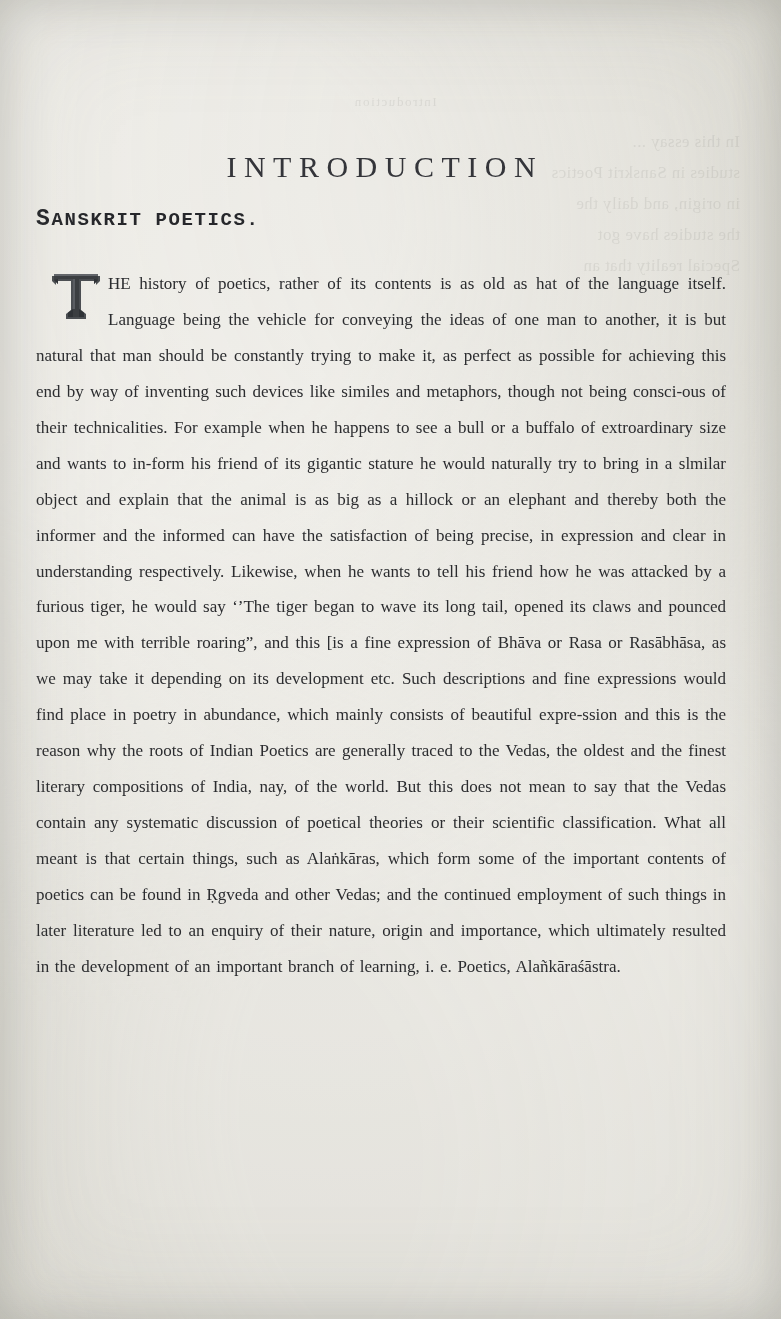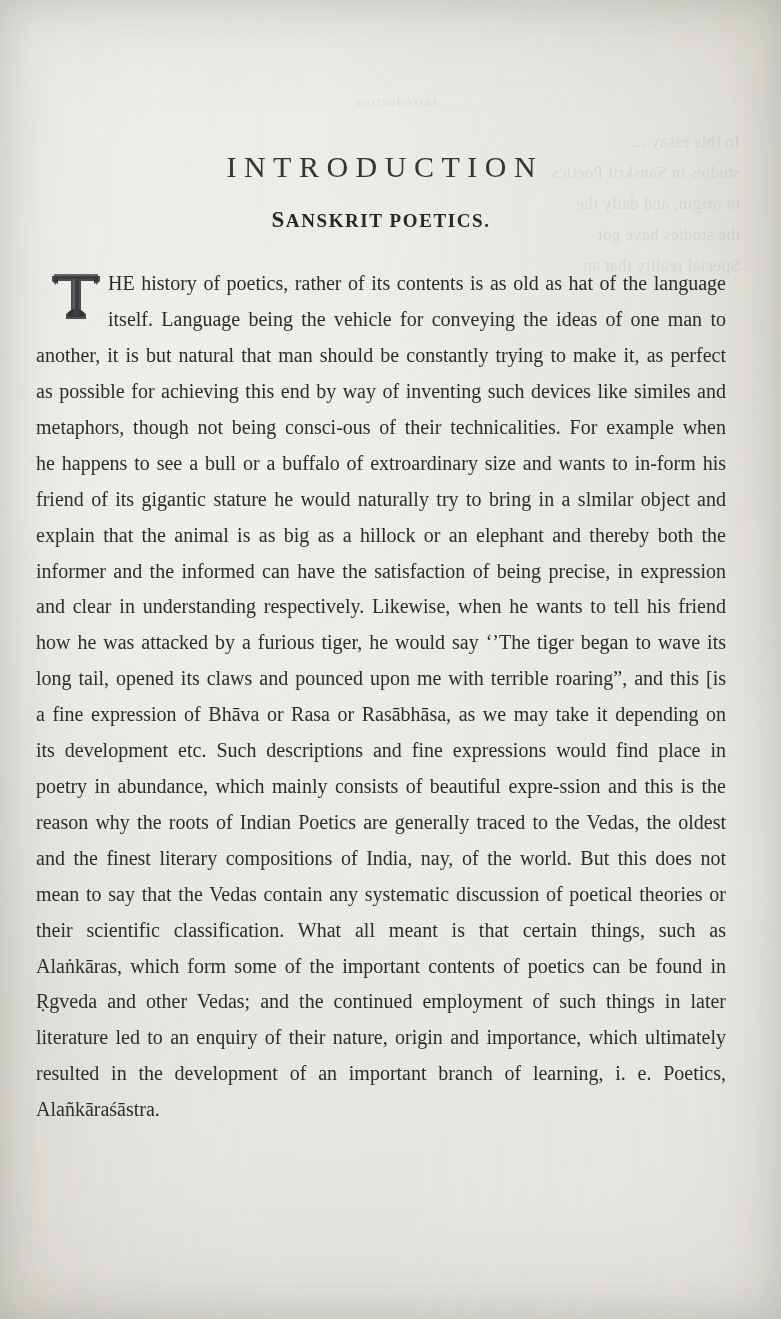--- a/index.html
+++ b/index.html
@@ -82,35 +82,35 @@
     letter-spacing: 7.5px;
     text-indent: 7.5px;
     color: #34353a;
     line-height: 1.1;
     font-family: "Liberation Serif", "DejaVu Serif", serif;
   }
 
   .subtitle {
     margin: 0;
     padding-top: 24px;
-    text-align: center;
     font-size: 19px;
     font-weight: 700;
     letter-spacing: 1.6px;
     color: #26272b;
     line-height: 1.1;
+    font-family: Liberation Mono, monospace;
   }
   .subtitle .initial {
     font-size: 23px;
   }
 
   .body-text {
     margin: 0;
     padding-top: 34px;
-    font-size: 20px;
+    font-size: 17px;
     line-height: 35.9px;
     text-align: justify;
     text-justify: inter-word;
     color: #2b2c2f;
     word-spacing: 1.4px;
     hyphens: none;
   }
 
   
   .dropcap {

